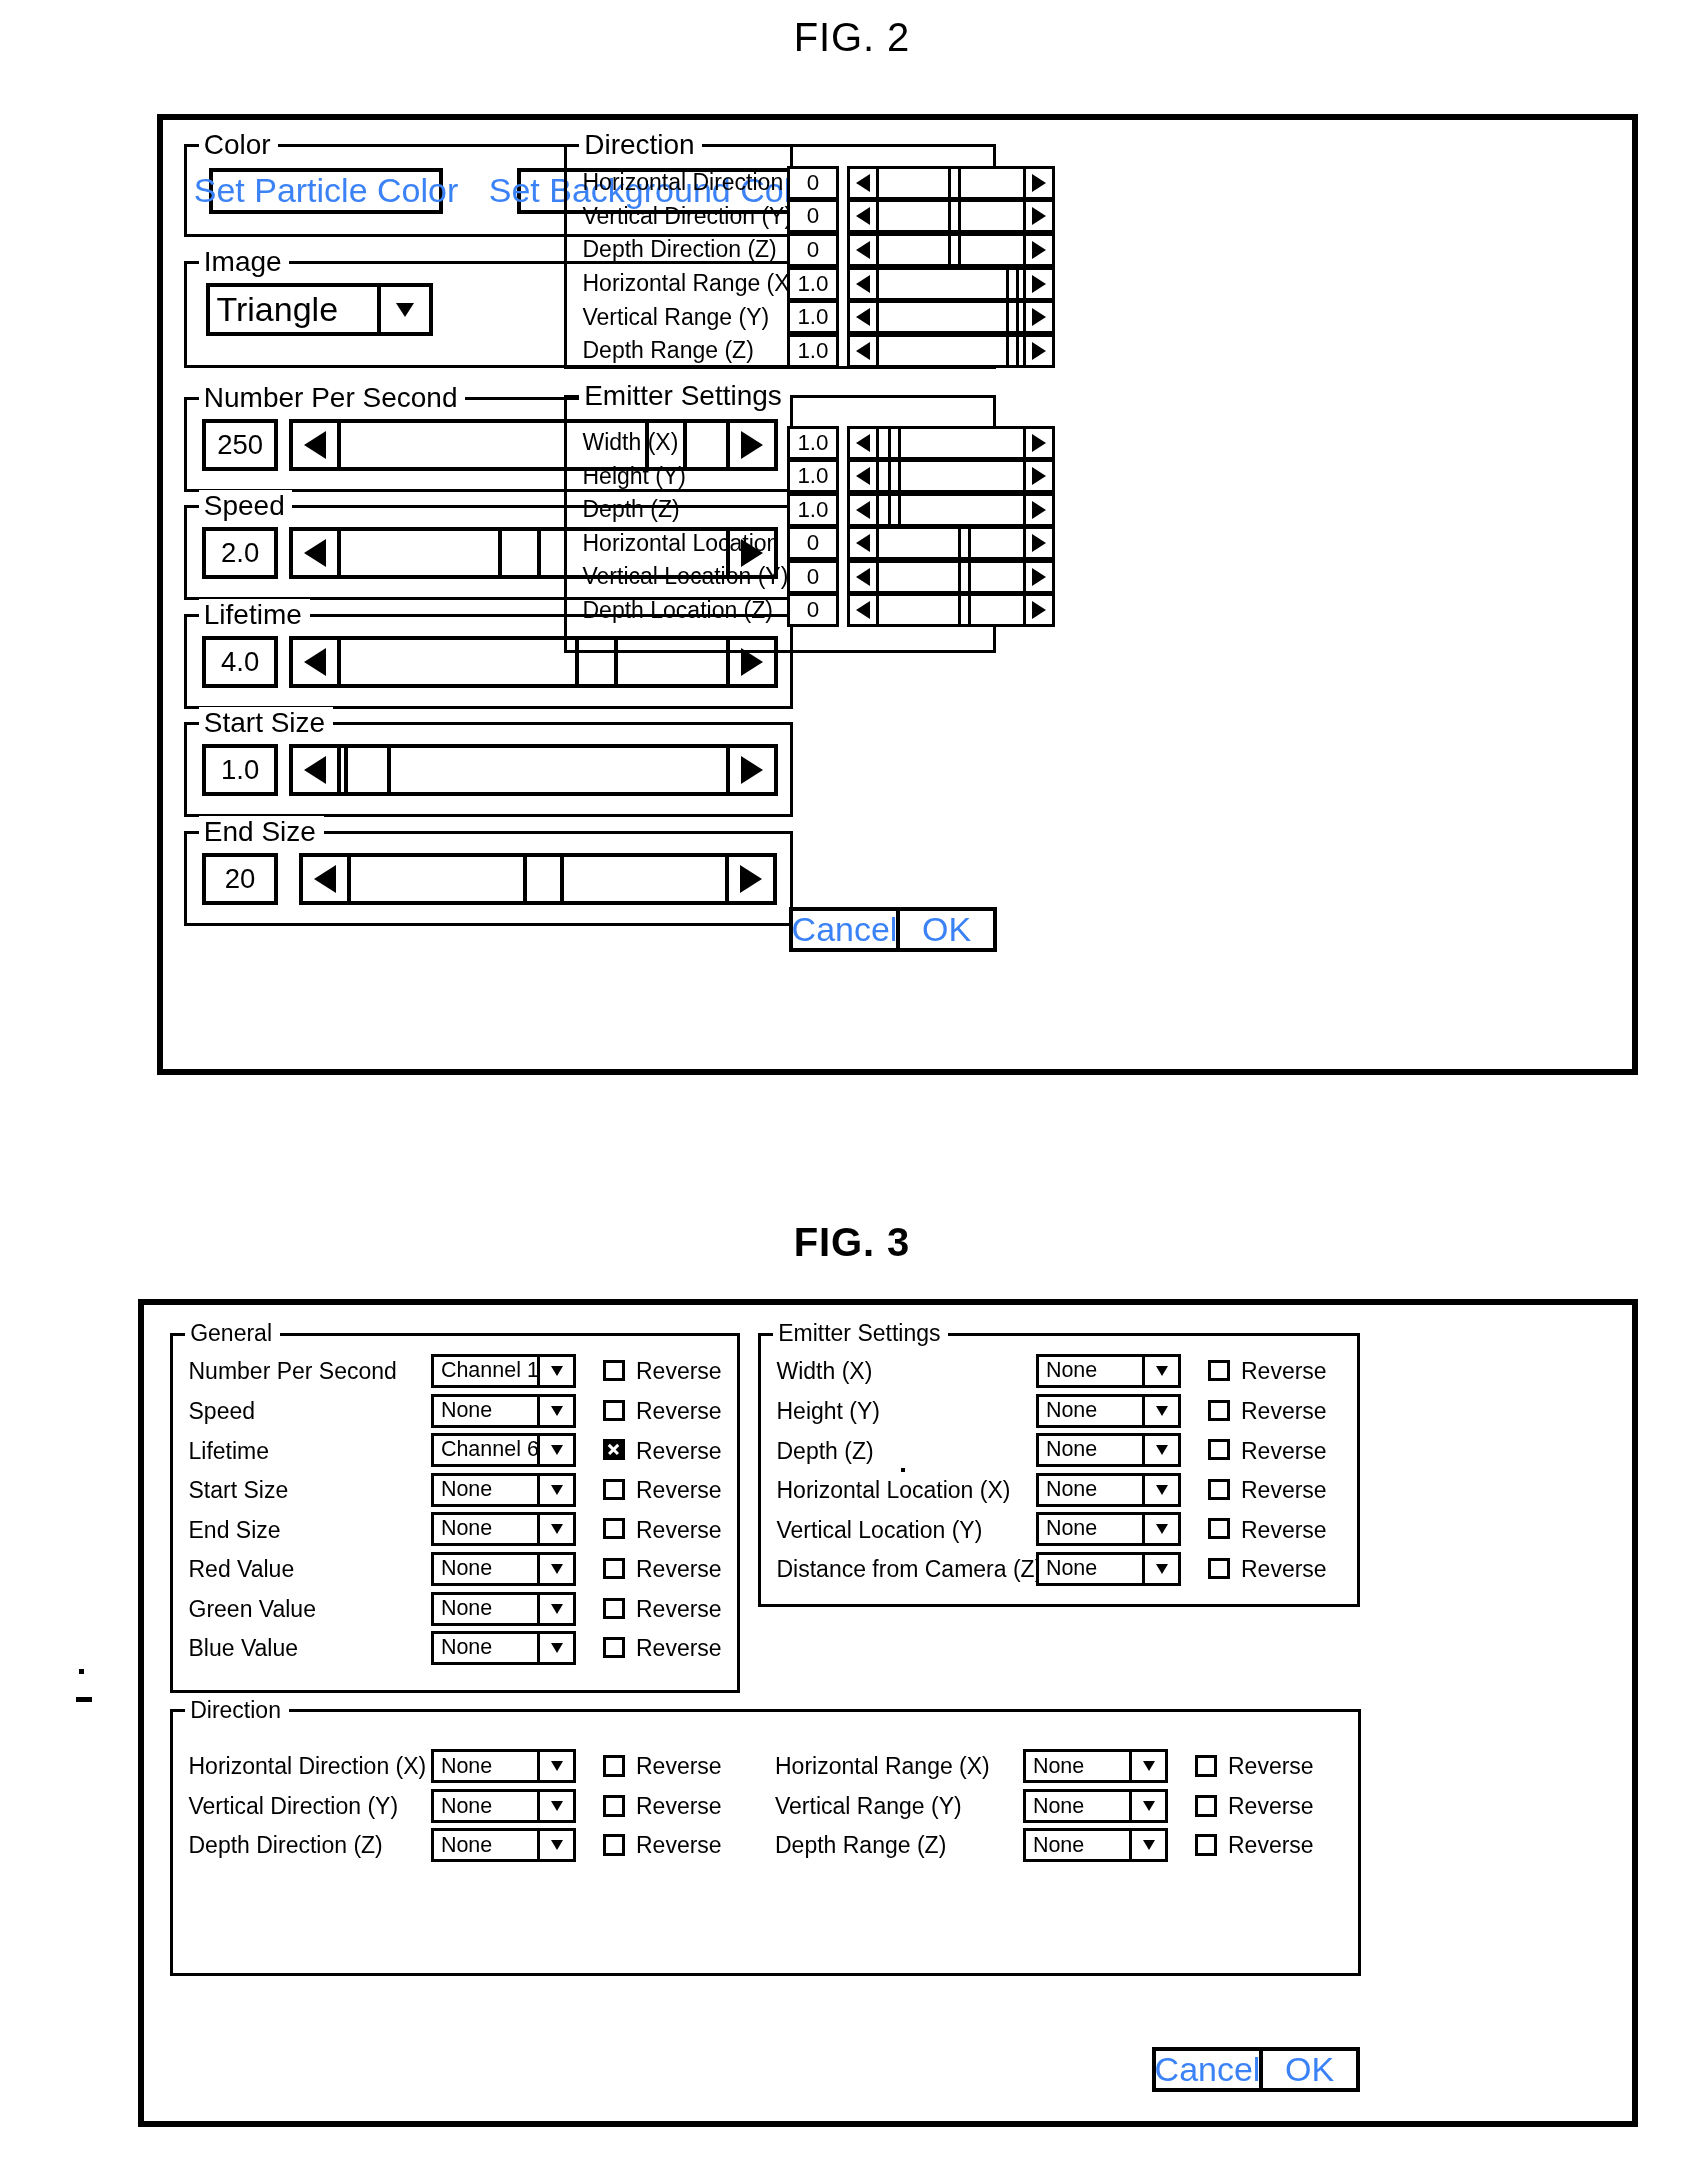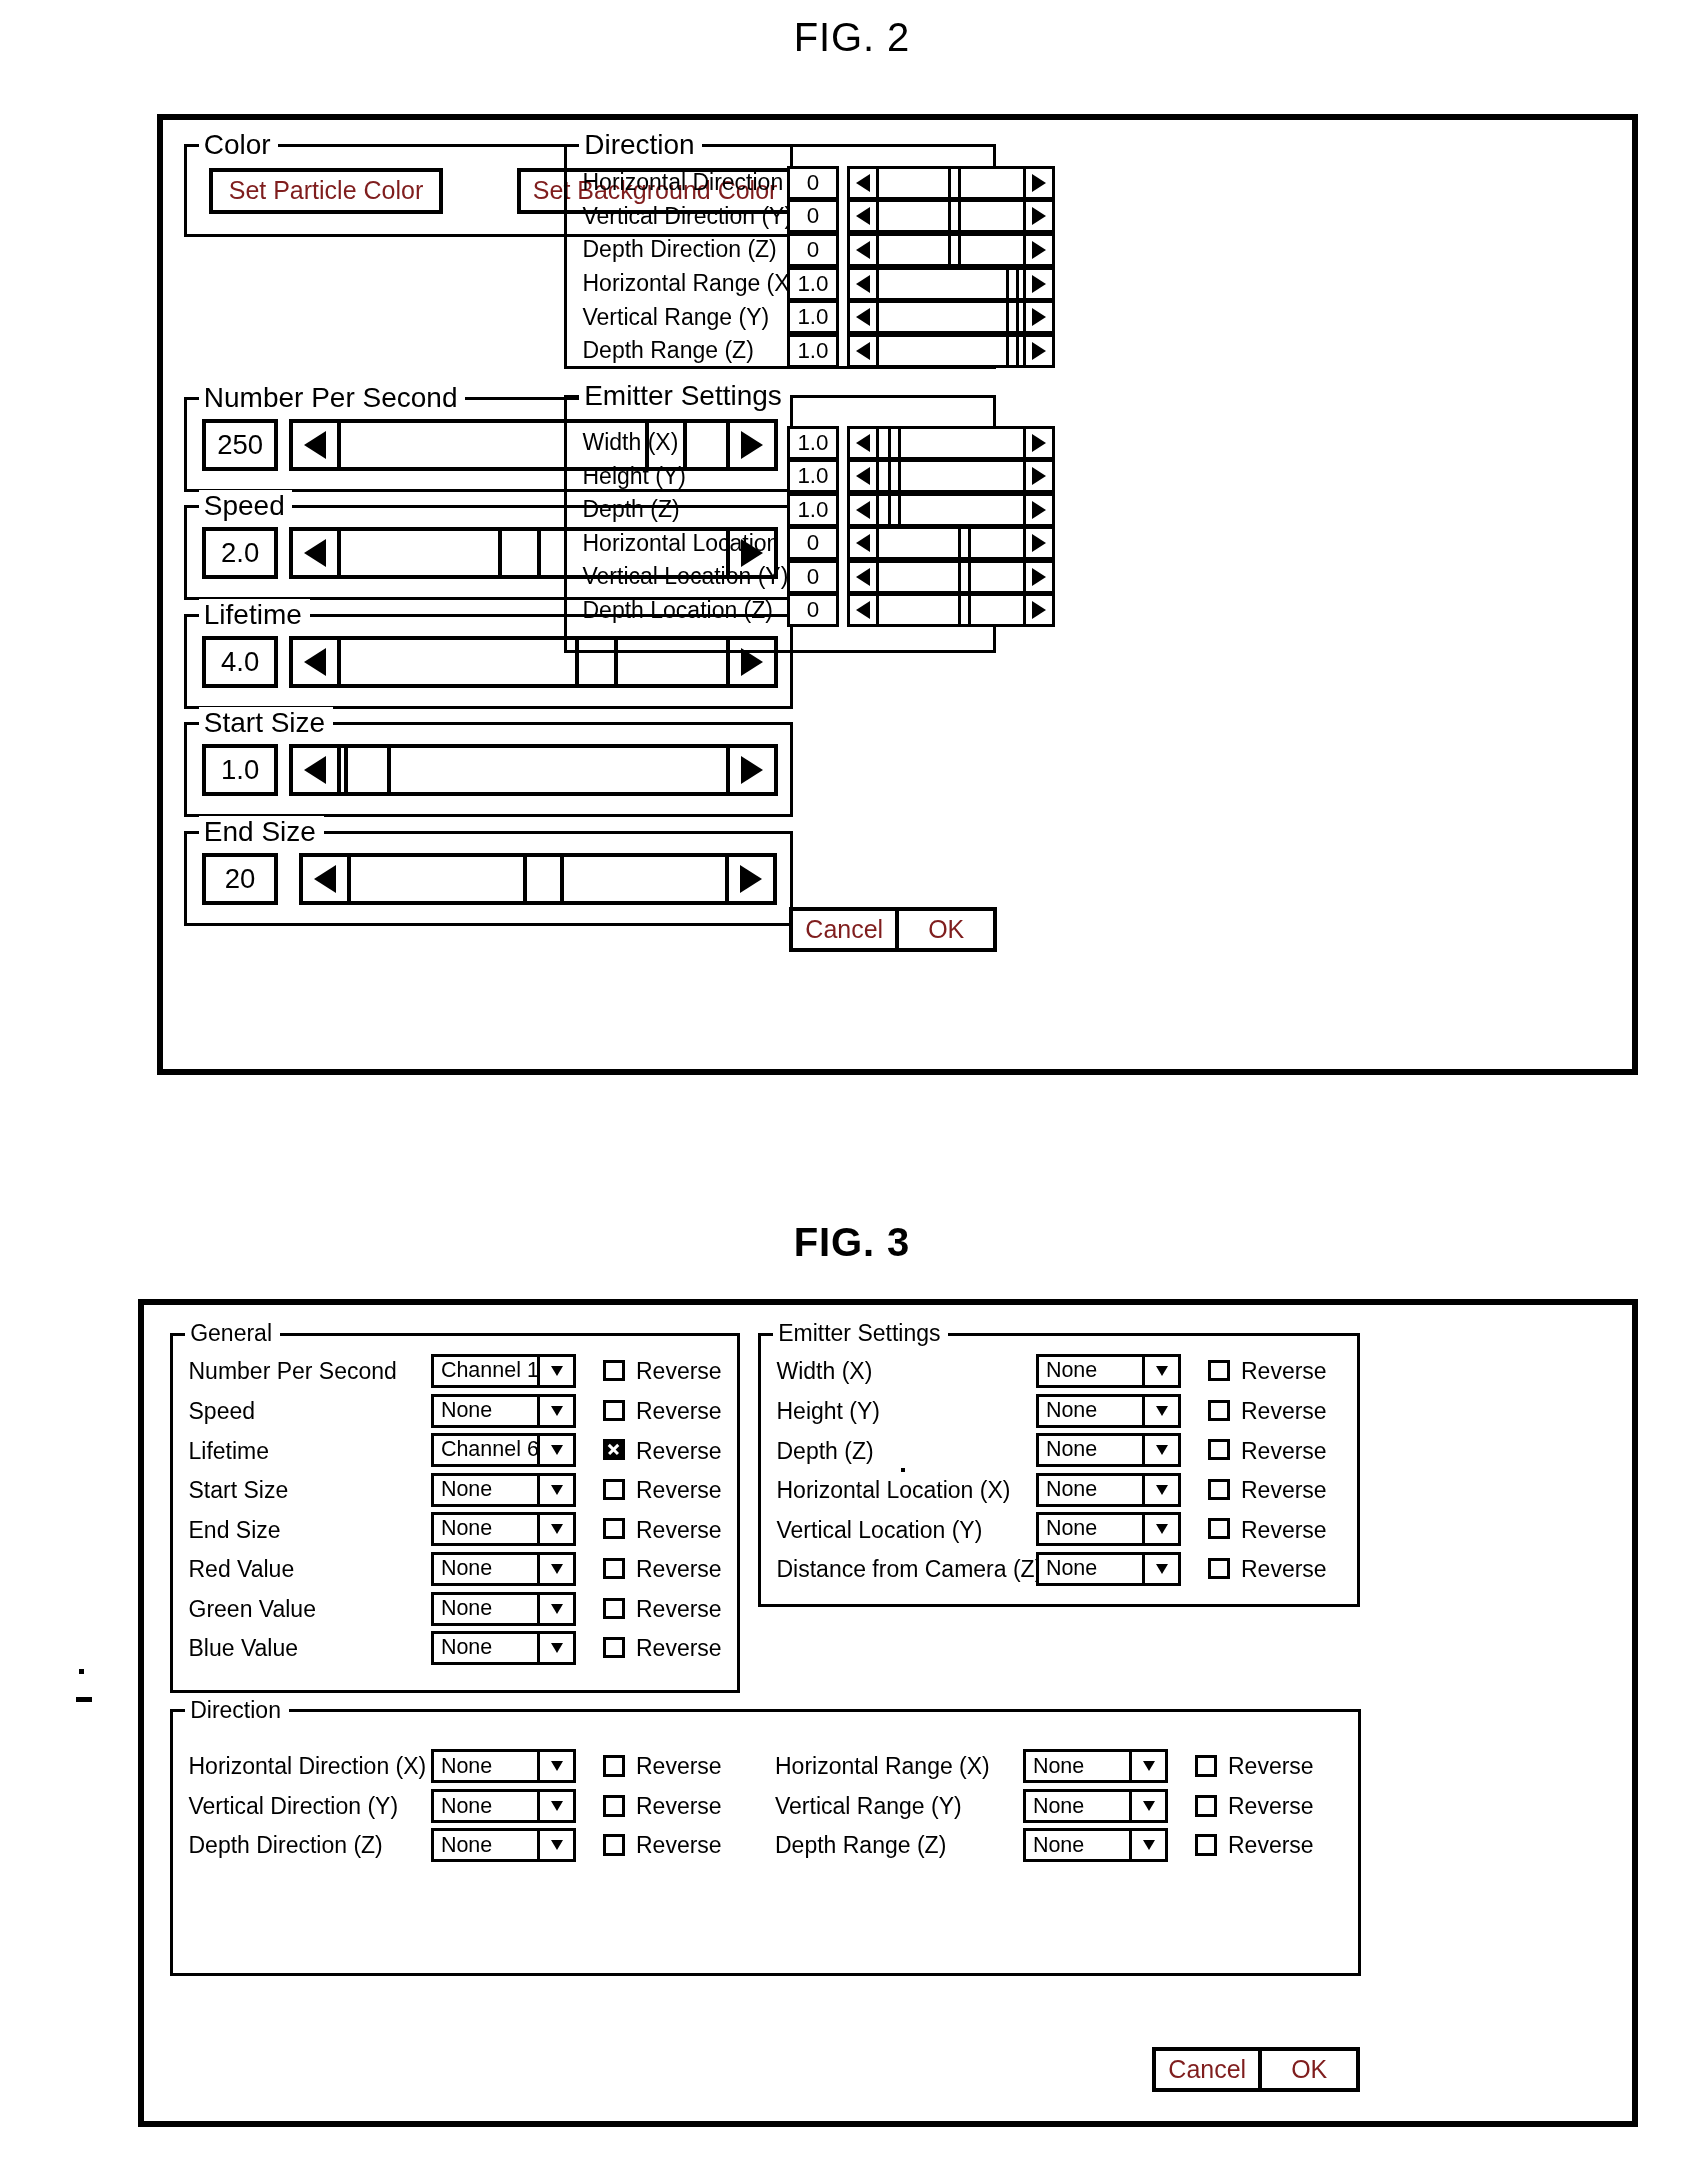--- a/index.html
+++ b/index.html
@@ -58,23 +58,23 @@
   .group.g-small > .legend { font-size: 23px; top: -15.5px; line-height: 26px; }
 
   
   .btn {
     border: 4.3px solid #000;
     background: #fff;
     box-sizing: border-box;
     display: inline-flex;
     align-items: center;
     justify-content: center;
-    font-size: 25px;
+    font-size: 34px;
     white-space: nowrap;
-    color: #7f1d1d;
+    color: #3b82f6;
   }
 
   
   .combo {
     border: 4.3px solid #000;
     background: #fff;
     box-sizing: border-box;
     display: flex;
     align-items: stretch;
     position: relative;
@@ -221,20 +221,29 @@
 <div class="fig-title" id="fig2-title">FIG. 2</div>
 
 <div class="dialog-frame" id="fig2-frame">
 
   <div class="group" style="left:20.6px; top:24px; width:609px; height:93px;">
     <div class="legend">Color</div>
     <div class="btn abs" style="left:22.4px; top:20.6px; width:234px; height:46px;">Set Particle Color</div>
     <div class="btn abs" style="left:330px; top:20.6px; width:277px; height:46px;">Set Background Color</div>
   </div>
 
+  <div class="group" style="left:20.6px; top:141px; width:609px; height:107px;">
+    <div class="legend">Image</div>
+    <div class="combo abs" style="left:19px; top:19px; width:227px; height:53px; font-size:34px;">
+      <div class="combo-text">Triangle</div>
+      <div class="combo-arrow" style="width:48px;">
+        <div class="tri-down"></div>
+      </div>
+    </div>
+  </div>
 
   <div class="group" style="left:20.6px; top:277px; width:609px; height:95px;">
     <div class="legend">Number Per Second</div>
     <div class="numbox abs" style="left:15.5px; top:19px; width:76px; height:52px;">250</div>
     <div class="slider abs" style="left:102px; top:19px; width:489px; height:52px;">
       <div class="sl-btn left" style="width:48px;">
           <div class="tri-left"></div>
         </div>
       <div class="sl-track">
         <div class="sl-thumb" style="left:79%; width:11%;"></div>

